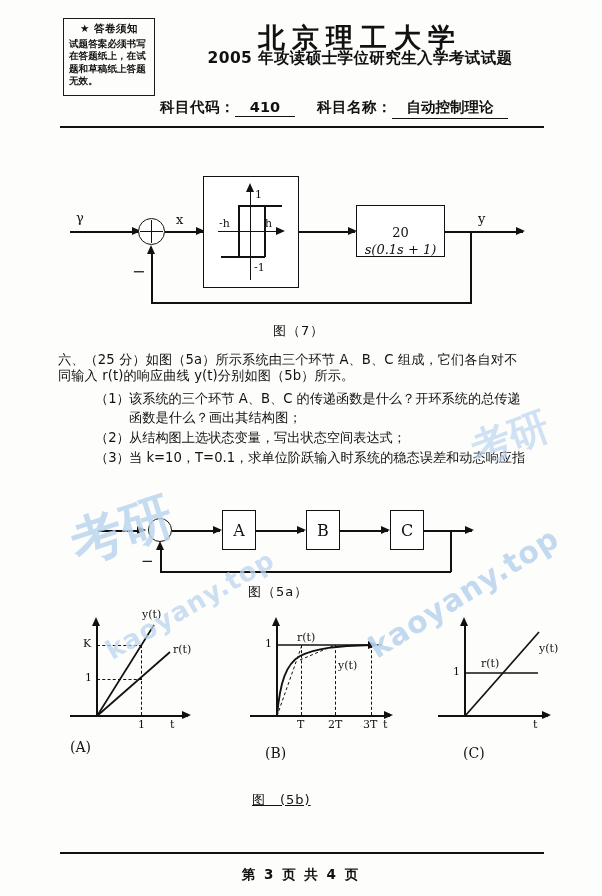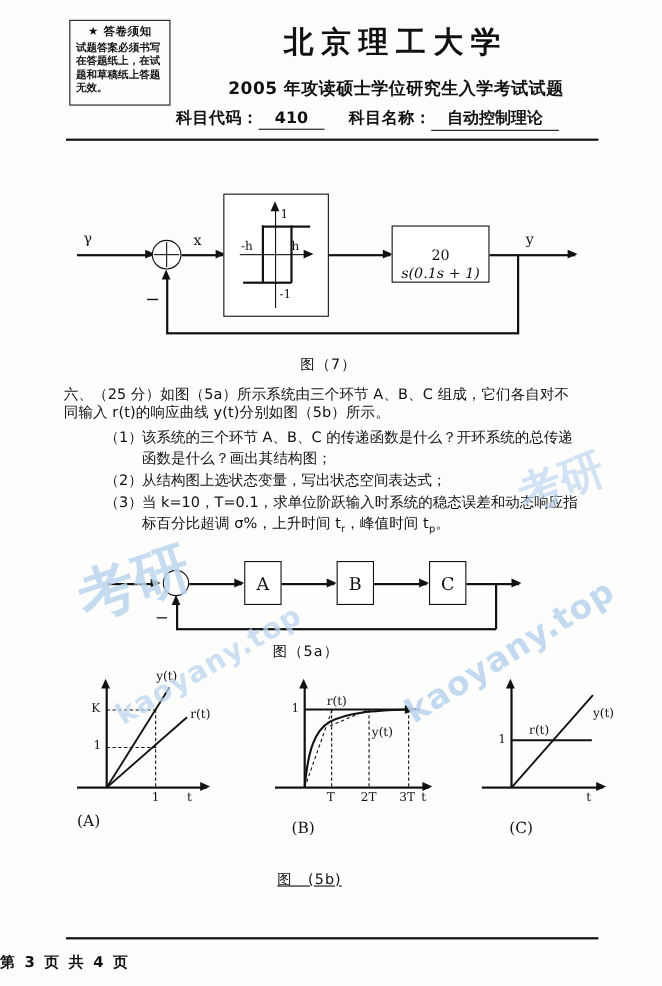--- a/index.html
+++ b/index.html
@@ -69,21 +69,21 @@
     left: 180px; top: 20px;
     width: 360px;
     text-align: center;
     font-size: 27px;
     font-weight: bold;
     font-family: "DejaVu Serif", serif;
     letter-spacing: 7px;
   }
   .exam-title {
     position: absolute;
-    left: 175px; top: 70px;
+    left: 175px; top: 48px;
     width: 370px;
     text-align: center;
     font-size: 15.5px;
     font-weight: bold;
     letter-spacing: 0.4px;
   }
   .subject-row {
     position: absolute;
     left: 160px; top: 98px;
     font-size: 14.5px;
@@ -200,21 +200,21 @@
     position: absolute;
     font-family: "DejaVu Serif", serif;
     font-size: 14px;
   }
 
   
   .footer {
     position: absolute;
     left: 0; top: 866px;
     width: 602px;
-    text-align: left;
+    text-align: center;
     font-size: 13.5px;
     font-weight: bold;
     letter-spacing: 2px;
   }
 </style>
 </head>
 <body>
 
 <div id="page">
 
@@ -306,23 +306,20 @@
   <div class="qtext" style="left:129px; top:408px; width:430px;">函数是什么？画出其结构图；</div>
 
   <div class="qitem" style="left:95px; top:428px; width:465px;">
     <span class="num">（2）</span>
     <span class="txt">从结构图上选状态变量，写出状态空间表达式；</span>
   </div>
 
   <div class="qitem" style="left:95px; top:448px; width:465px;">
     <span class="num">（3）</span>
     <span class="txt">当 k=10，T=0.1，求单位阶跃输入时系统的稳态误差和动态响应指</span>
-  </div>
-  <div class="qtext" style="left:129px; top:467px; width:430px;">
-    <span>标百分比超调 σ%，上升时间 t</span><sub>r</sub><span>，峰值时间 t</span><sub>p</sub><span>。</span>
   </div>
 
   <div>
     <div class="ln hln" style="left:98px; top:530px; width:45px;"></div>
     <div class="arrow-r" style="left:137px; top:526px;"></div>
 
     <div class="sum" style="left:148px; top:518px; width:24px; height:24px;"></div>
 
     <div class="ln hln" style="left:172px; top:530px; width:48px;"></div>
     <div class="arrow-r" style="left:213px; top:526px;"></div>

